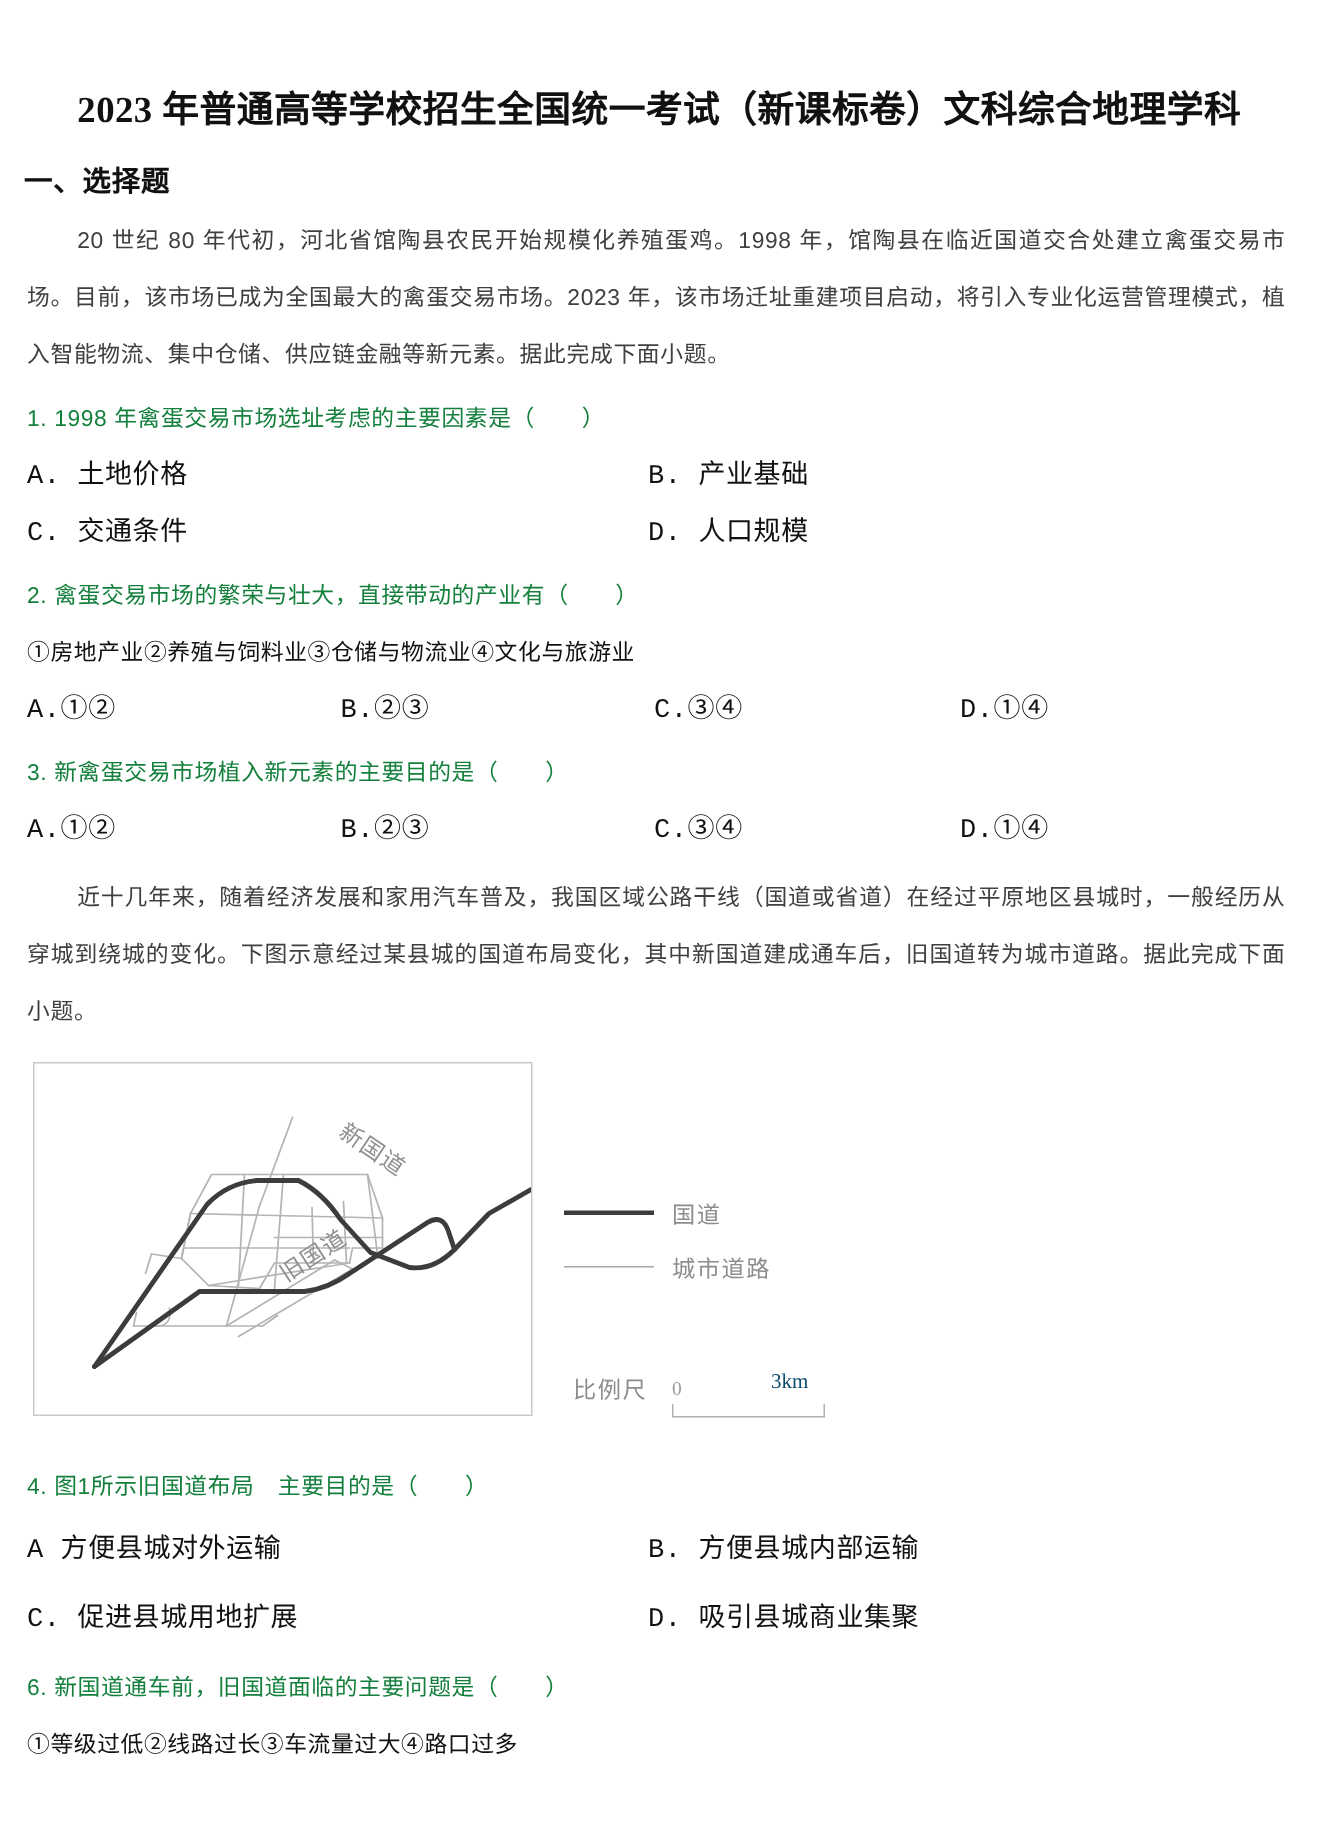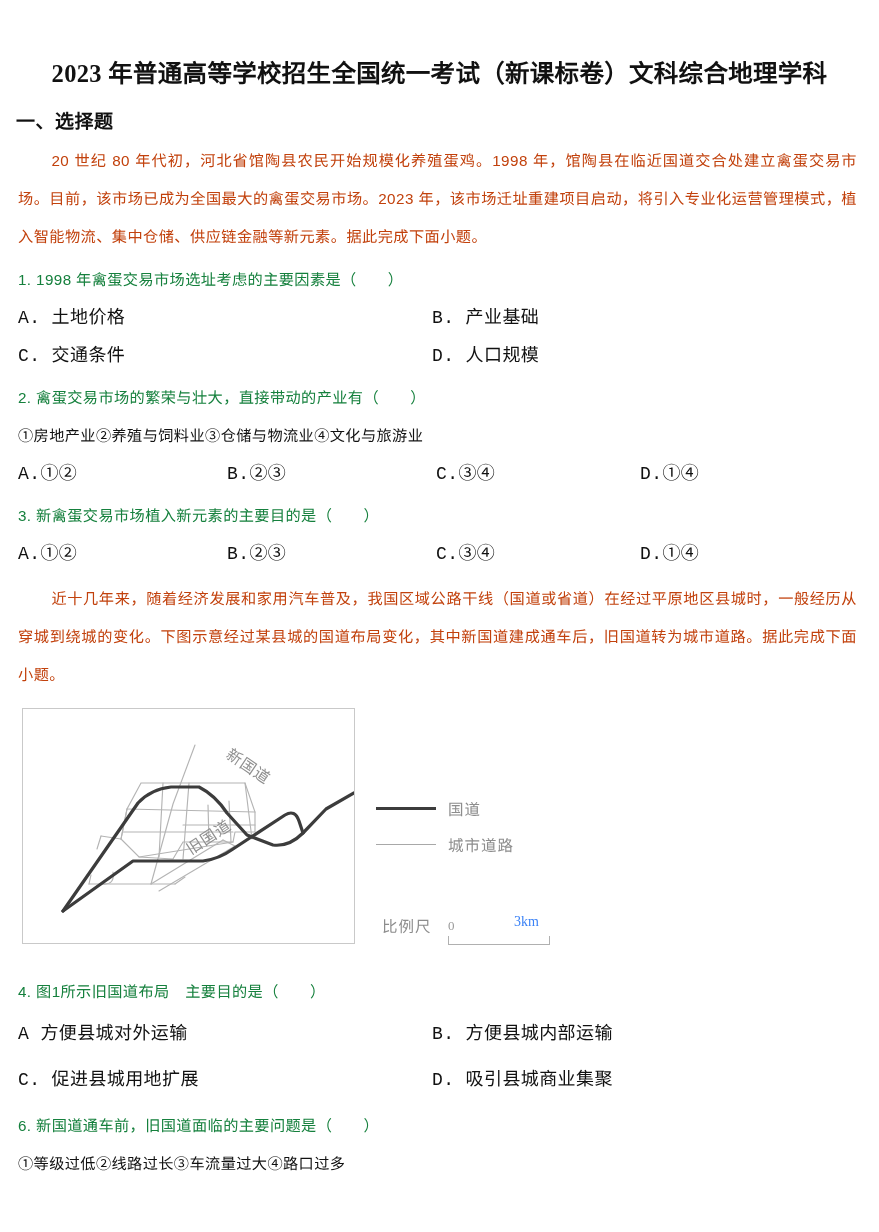--- a/index.html
+++ b/index.html
@@ -49,21 +49,21 @@
     letter-spacing: 0.5px;
   }
 
   
   .passage {
     font-family: "Liberation Sans", "DejaVu Sans", sans-serif;
     font-size: 15.2px;
     line-height: 38px;
     text-align: justify;
     text-justify: inter-ideograph;
-    color: #c2410c;
+    color: #404040;
     margin: 8px 22px 0 18px;
     text-indent: 2.2em;
     letter-spacing: 0.45px;
   }
 
   .qtext {
     font-family: "Liberation Sans", "DejaVu Sans", sans-serif;
     font-size: 15.2px;
     line-height: 36px;
     color: #15803d;
@@ -177,21 +177,21 @@
     font-family: "Liberation Serif", "DejaVu Serif", serif;
     font-size: 13px;
     color: #9a9a9a;
   }
   .scalebar-max {
     position: absolute;
     left: 132px;
     top: 10px;
     font-family: "Liberation Serif", "DejaVu Serif", serif;
     font-size: 14px;
-    color: #3b82f6;
+    color: #0c4a6e;
   }
   .scalebar-bracket {
     position: absolute;
     left: 66px;
     top: 32px;
     width: 102px;
     height: 9px;
     border: 1.3px solid #b0b0b0;
     border-top: none;
     box-sizing: border-box;

